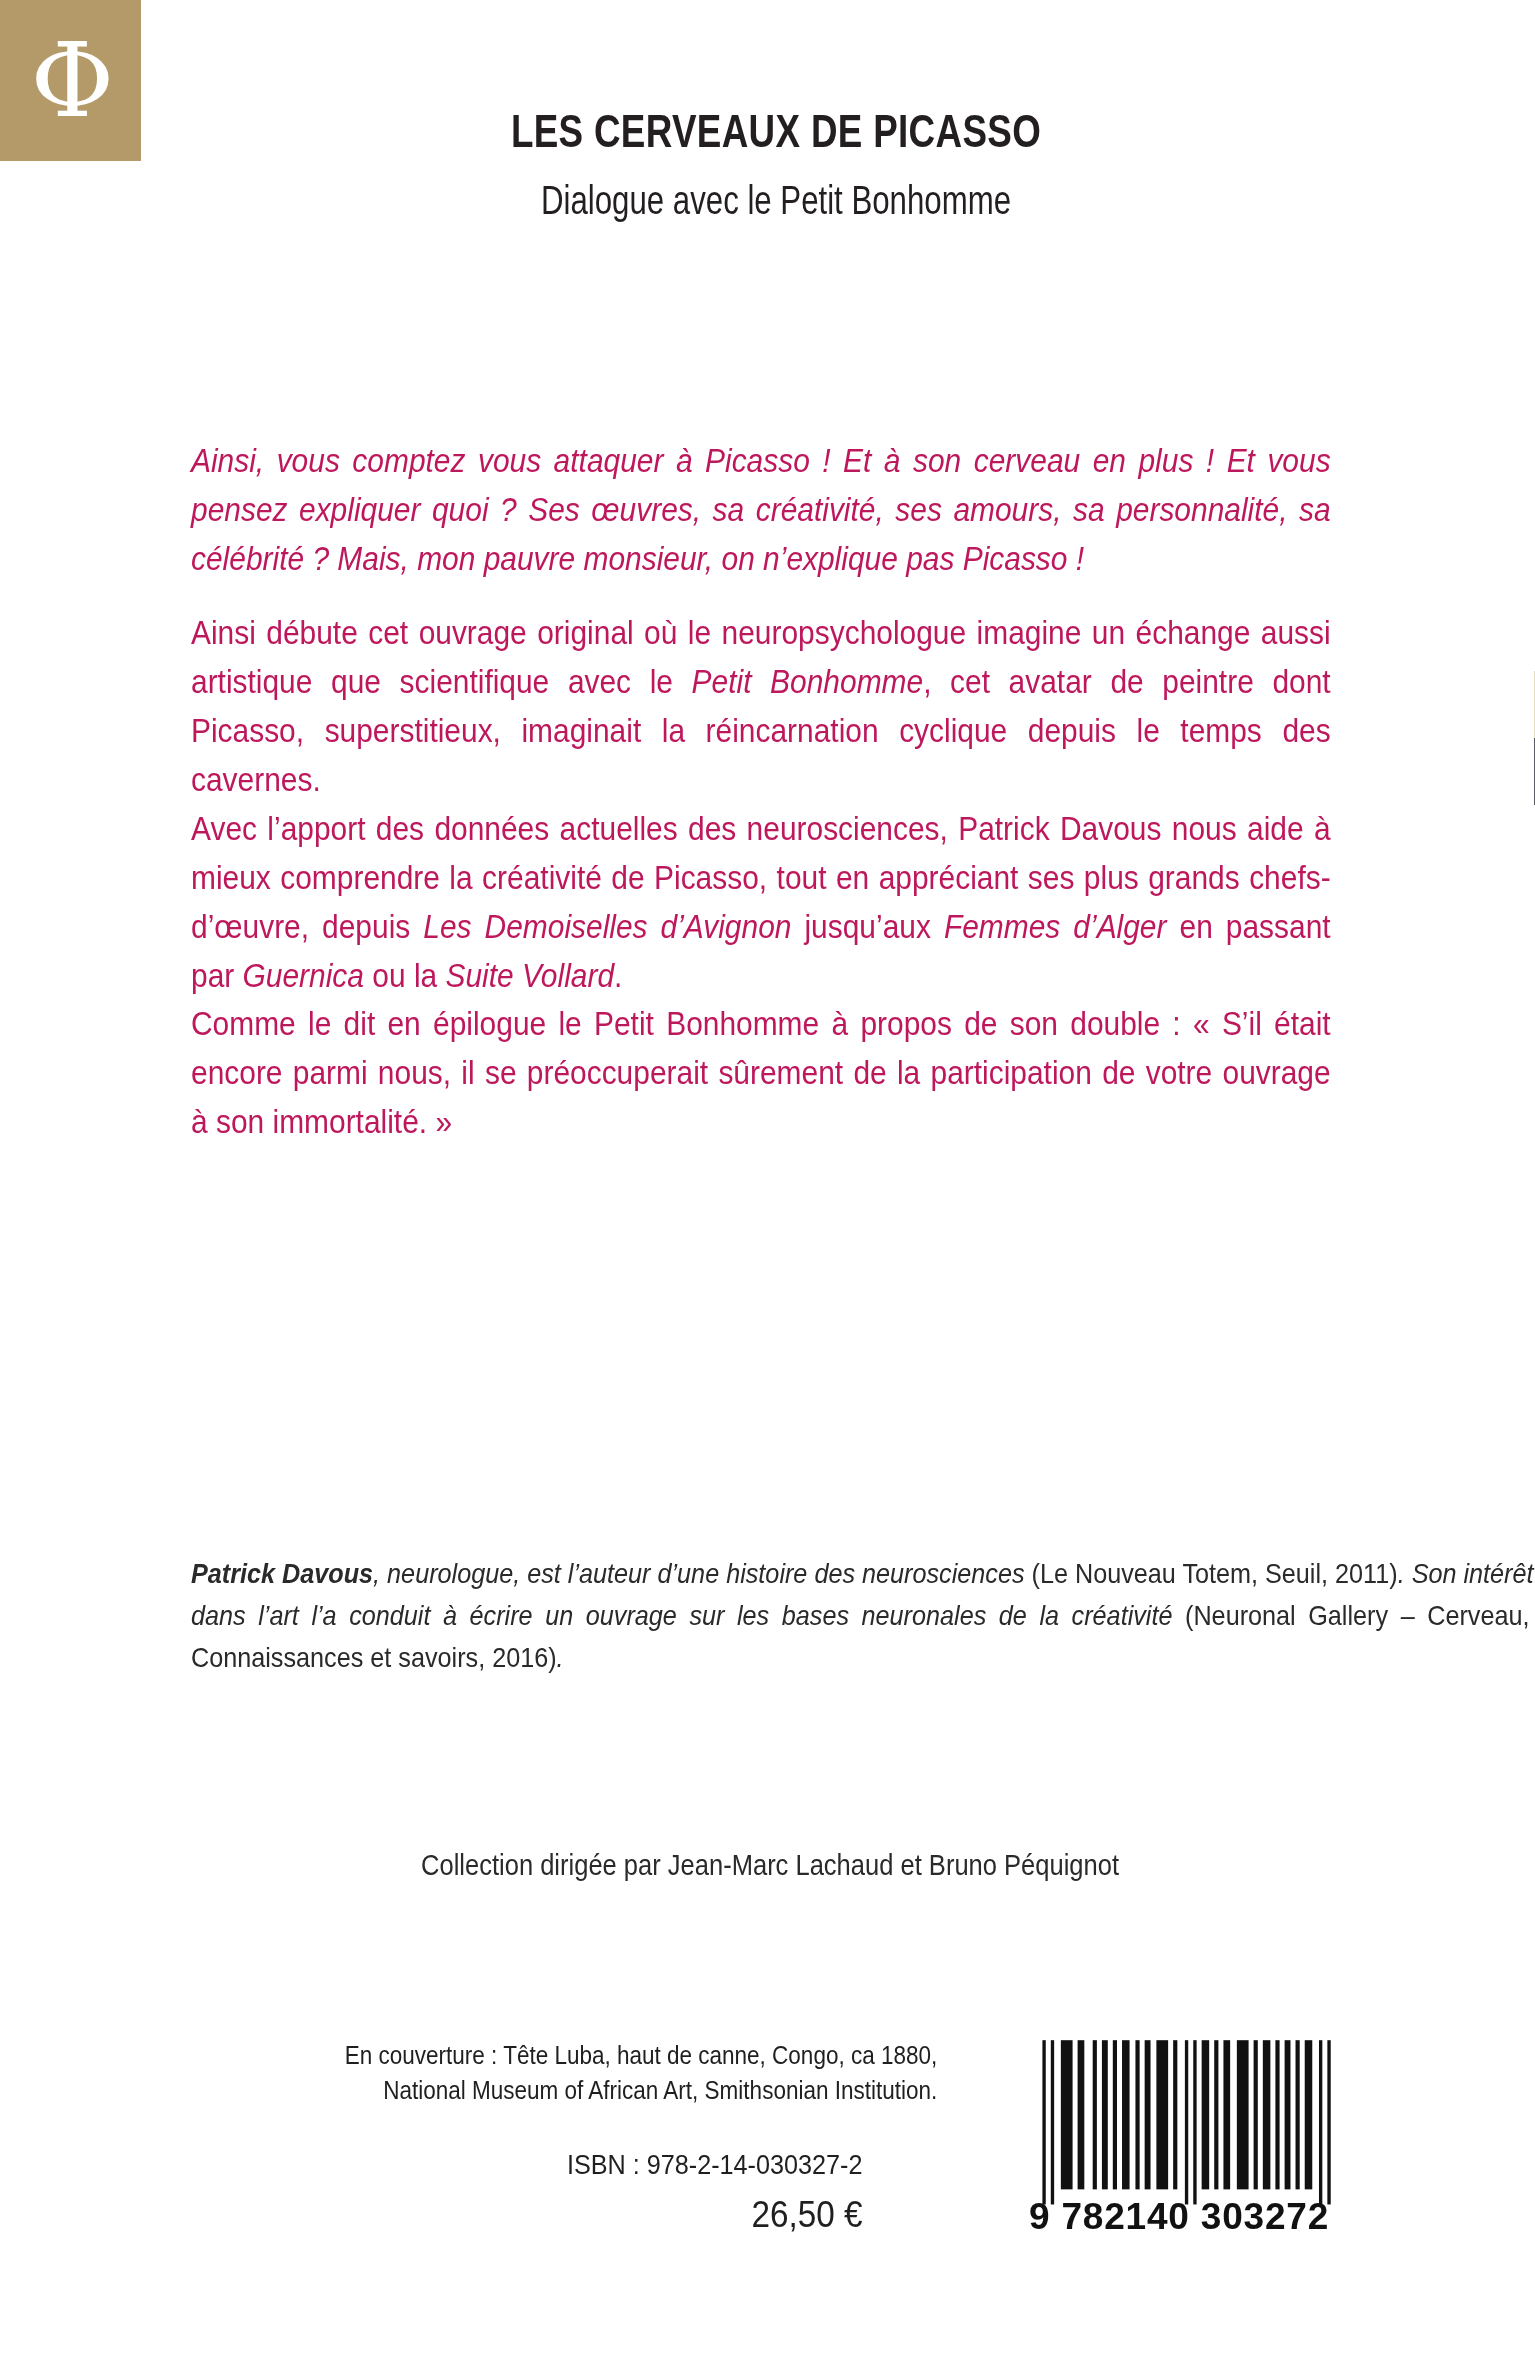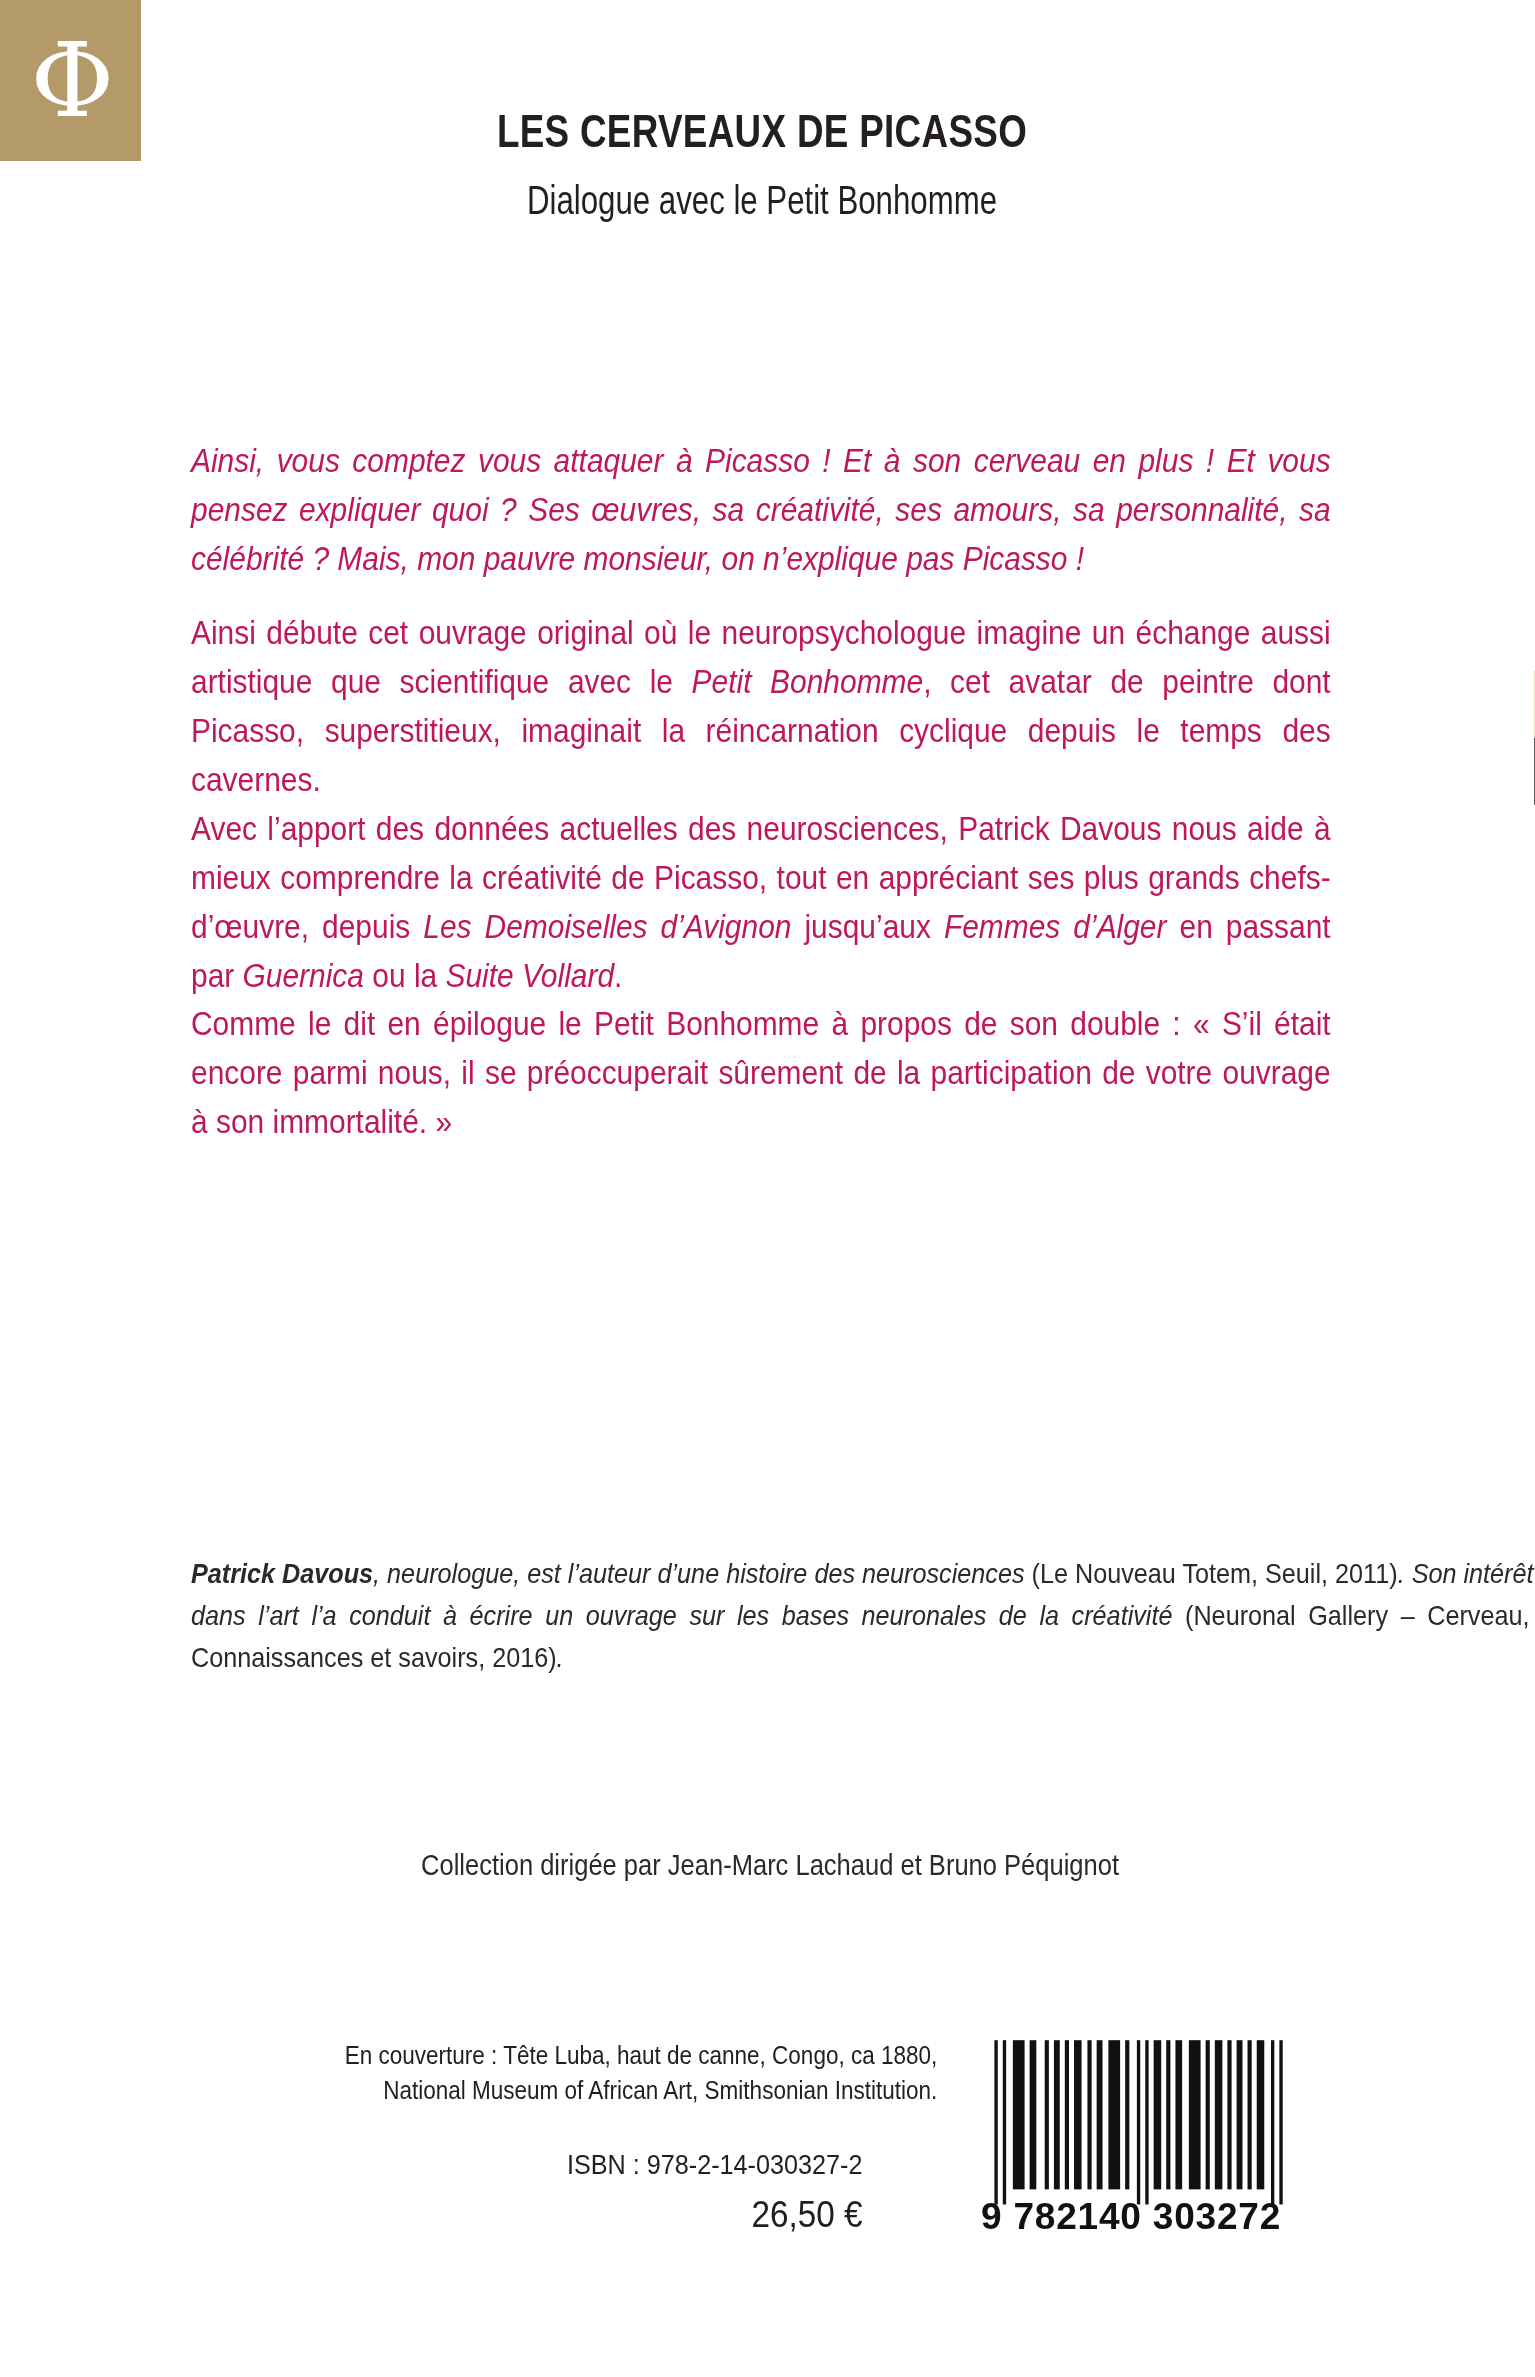--- a/index.html
+++ b/index.html
@@ -43,21 +43,21 @@
     font-weight: 400;
     letter-spacing: 0;
     padding-left: 3.4px;
     box-sizing: border-box;
     user-select: none;
   }
 
   
   .title-block {
     position: absolute;
-    left: 133px;
+    left: 147px;
     top: 107px;
     width: 1258px;
     text-align: center;
   }
   .book-title {
     font-family: "Liberation Sans Narrow", "Liberation Sans", sans-serif;
     font-weight: bold;
     font-size: 46px;
     letter-spacing: 0.4px;
     color: #231f20;
@@ -178,21 +178,21 @@
     font-weight: 300;
     font-size: 37px;
     margin: 13.4px 0 0 0;
     transform: scaleX(0.9);
     transform-origin: left top;
   }
 
   
   .barcode-wrap {
     position: absolute;
-    left: 981px;
+    left: 1029px;
     top: 2040px;
     width: 352px;
     height: 201px;
   }
   .barcode-svg { display: block; }
   .barcode-digits {
     position: absolute;
     left: 0;
     top: 156px;
     width: 352px;

